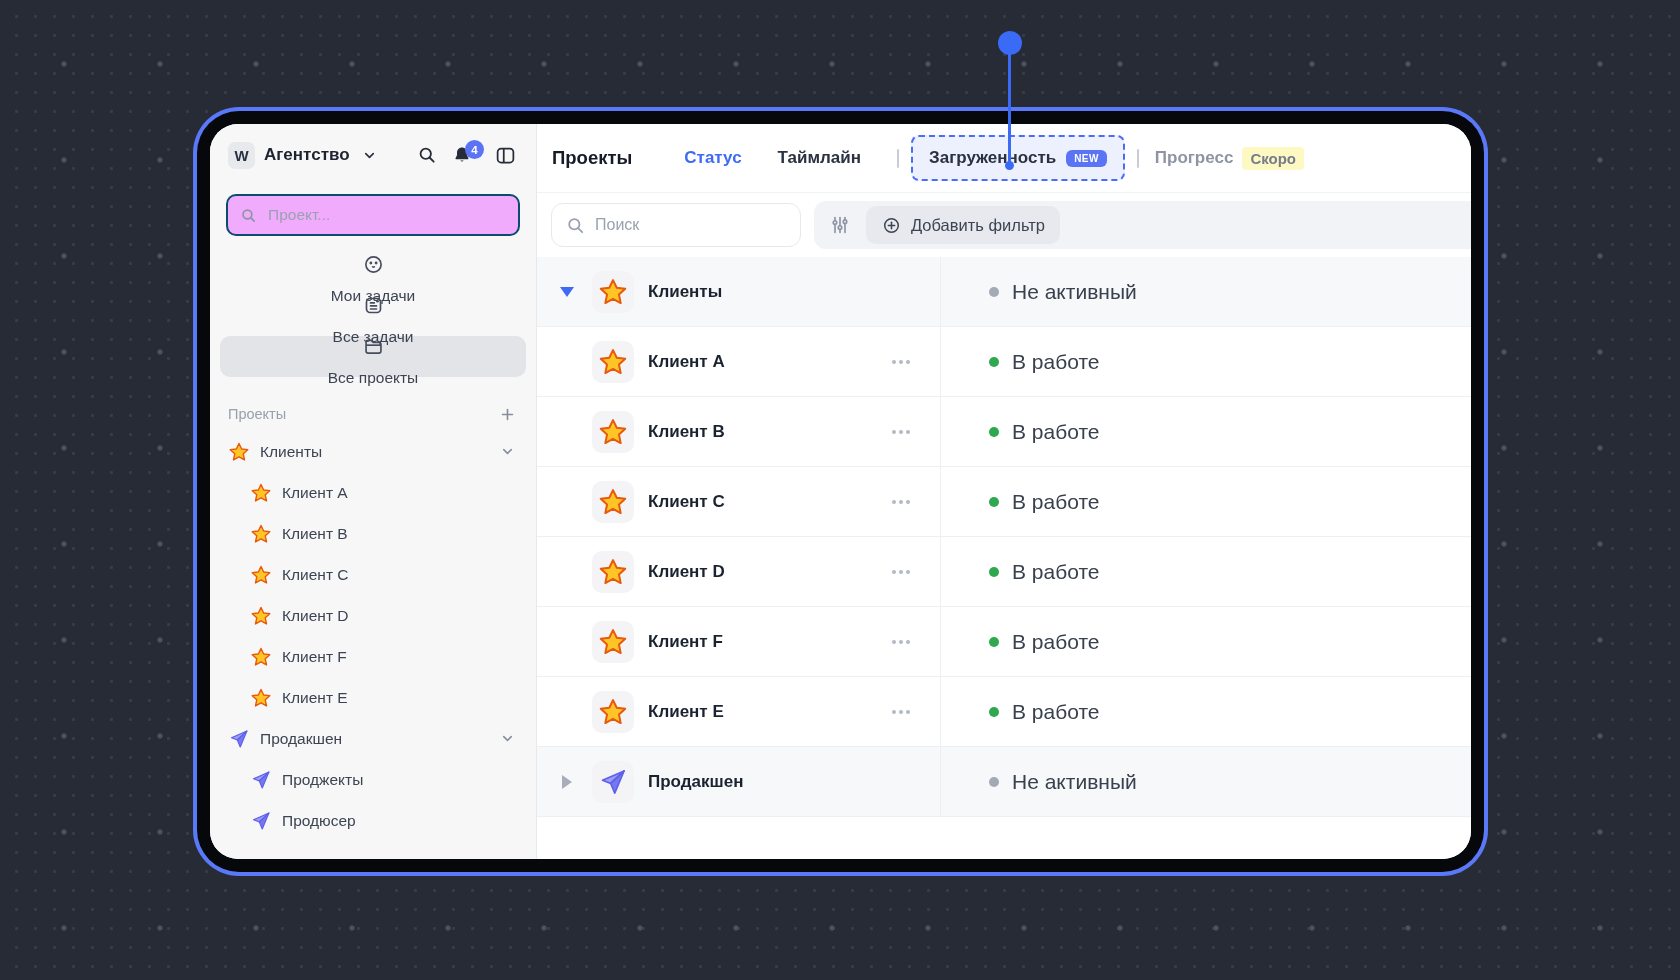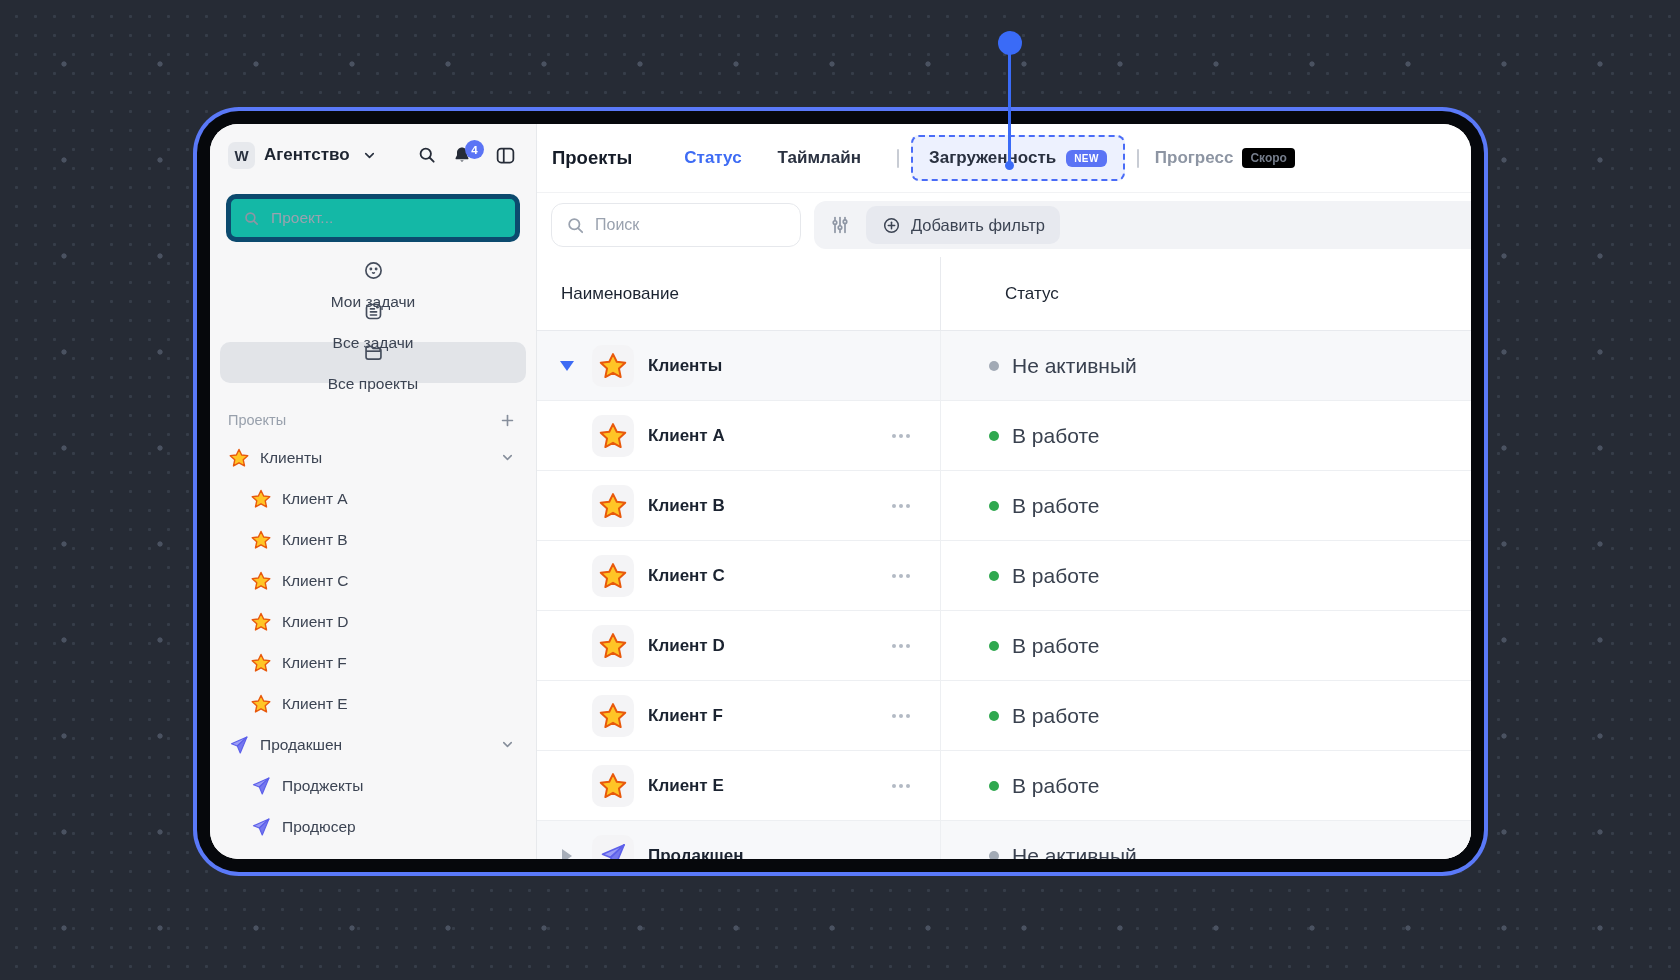--- a/index.html
+++ b/index.html
@@ -23,21 +23,21 @@
   
   .sidebar{width:326px;min-width:326px;background:#f7f7f8;border-right:1px solid #e7e9ec;display:flex;flex-direction:column;overflow:hidden;}
   .sb-header{height:62px;display:flex;align-items:center;padding:0 18px 0 18px;gap:9px;}
   .logo{width:27px;height:27px;border-radius:7px;background:#e7e9ed;display:flex;align-items:center;justify-content:center;
     font-size:15px;font-weight:800;color:#2a3240;}
   .ws-name{font-size:17px;font-weight:700;color:#1d2430;}
   .sb-header .spacer{flex:1;}
   .icon-btn{display:flex;align-items:center;justify-content:center;width:26px;height:26px;position:relative;cursor:pointer;}
   .badge{position:absolute;right:-9px;top:-2px;min-width:19px;height:19px;border-radius:10px;background:#5b74f5;color:#fff;
     font-size:11.5px;font-weight:700;display:flex;align-items:center;justify-content:center;padding:0 4px;box-sizing:border-box;}
-  .sb-search{margin:8px 16px 12px 16px;height:38px;border-radius:10px;background:#14b8a6;border:5px solid #0c4a6e;
+  .sb-search{margin:8px 16px 12px 16px;height:38px;border-radius:10px;background:#f0abfc;border:2px solid #0c4a6e;
     display:flex;align-items:center;padding:0 12px;gap:9px;}
   .sb-search input{border:0;outline:0;background:transparent;font-size:15.5px;color:#3c4453;width:100%;
     font-family:"Liberation Sans","DejaVu Sans",sans-serif;}
   .sb-search input::placeholder{color:#9aa2af;}
   .menu{padding:6px 10px 0 10px;}
   .menu-item{height:41px;display:flex;align-items:center;gap:12px;padding:0 8px;border-radius:10px;
     font-size:15.5px;font-weight:500;color:#3c4453;cursor:pointer;flex-direction:column;}
   .menu-item.active{background:#e2e4e8;}
   .section-row{margin-top:22px;height:30px;display:flex;align-items:center;padding:0 18px;}
   .section-title{font-size:14.5px;color:#98a0ac;flex:1;}
@@ -52,21 +52,21 @@
   .tabs-row{height:68px;min-height:68px;display:flex;align-items:center;padding:0 0 0 15px;gap:0;border-bottom:1px solid #f1f2f4;}
   .page-title{font-size:18.5px;font-weight:700;color:#151c28;margin-right:52px;}
   .tab{font-size:17px;font-weight:600;color:#2a3140;margin-right:36px;cursor:pointer;white-space:nowrap;}
   .tab.blue{color:#3d6bf4;}
   .tab.muted{color:#8d95a3;display:flex;align-items:center;gap:9px;margin-left:16px;}
   .tab-sep{width:2px;height:19px;background:#aab1bd;opacity:.65;margin-right:12px;border-radius:1px;}
   .tab-highlight{display:flex;align-items:center;gap:10px;border:2px dashed #4a6cf7;background:#edf1fe;border-radius:8px;
     padding:11px 16px;margin-right:12px;cursor:pointer;}
   .tab-highlight .t{font-size:17px;font-weight:600;color:#2a3140;white-space:nowrap;}
   .pill-new{background:#5b74f5;color:#fff;font-size:10px;font-weight:700;border-radius:6px;padding:3px 8px;letter-spacing:.4px;}
-  .pill-soon{background:#000000;color:#757d8b;font-size:12px;font-weight:600;border-radius:4px;padding:3px 8px;white-space:nowrap;}
+  .pill-soon{background:#fef9c3;color:#757d8b;font-size:15px;font-weight:600;border-radius:4px;padding:3px 8px;white-space:nowrap;}
   .filter-row{height:64px;min-height:64px;display:flex;align-items:center;padding:0 0 0 14px;gap:13px;}
   .m-search{width:250px;height:44px;border-radius:12px;background:#fff;border:1px solid #e6e8ec;display:flex;align-items:center;
     padding:0 14px;gap:8px;box-sizing:border-box;}
   .m-search input{border:0;outline:0;background:transparent;font-size:16px;color:#3c4453;width:100%;
     font-family:"Liberation Sans","DejaVu Sans",sans-serif;}
   .m-search input::placeholder{color:#9aa2af;}
   .filter-box{flex:1;height:48px;background:#f2f3f6;border-radius:12px 0 0 12px;display:flex;align-items:center;padding:0 12px 0 14px;gap:14px;}
   .add-filter{height:38px;border-radius:10px;background:#e7e9ef;display:flex;align-items:center;gap:9px;padding:0 15px;cursor:pointer;}
   .add-filter span{font-size:16.5px;color:#3c4453;}
   
@@ -339,24 +339,20 @@
                       <circle cx="12" cy="12" r="8.6"></circle>
                       <line x1="12" y1="8" x2="12" y2="16"></line>
                       <line x1="8" y1="12" x2="16" y2="12"></line>
                     </svg>
               </span>
               <span>Добавить фильтр</span>
             </div>
           </div>
         </div>
 
-        <div class="thead">
-          <div class="th-name">Наименование</div>
-          <div class="th-status">Статус</div>
-        </div>
 
         <div class="tbody" id="tbody">
               <div class="trow group">
                 <div class="td-name">
                   <span class="caret-slot">
                     <span class="caret-down"></span>
                   </span>
                   <span class="row-icon-box">
                     <svg width="28" height="28" viewBox="0 0 24 24">
                       <polygon points="12,1.8 15.2,8.4 22.5,9.2 17.1,14.2 18.6,21.5 12,17.8 5.4,21.5 6.9,14.2 1.5,9.2 8.8,8.4" fill="#ffc526" stroke="#e8590c" stroke-width="1.7" stroke-linejoin="round"></polygon>

